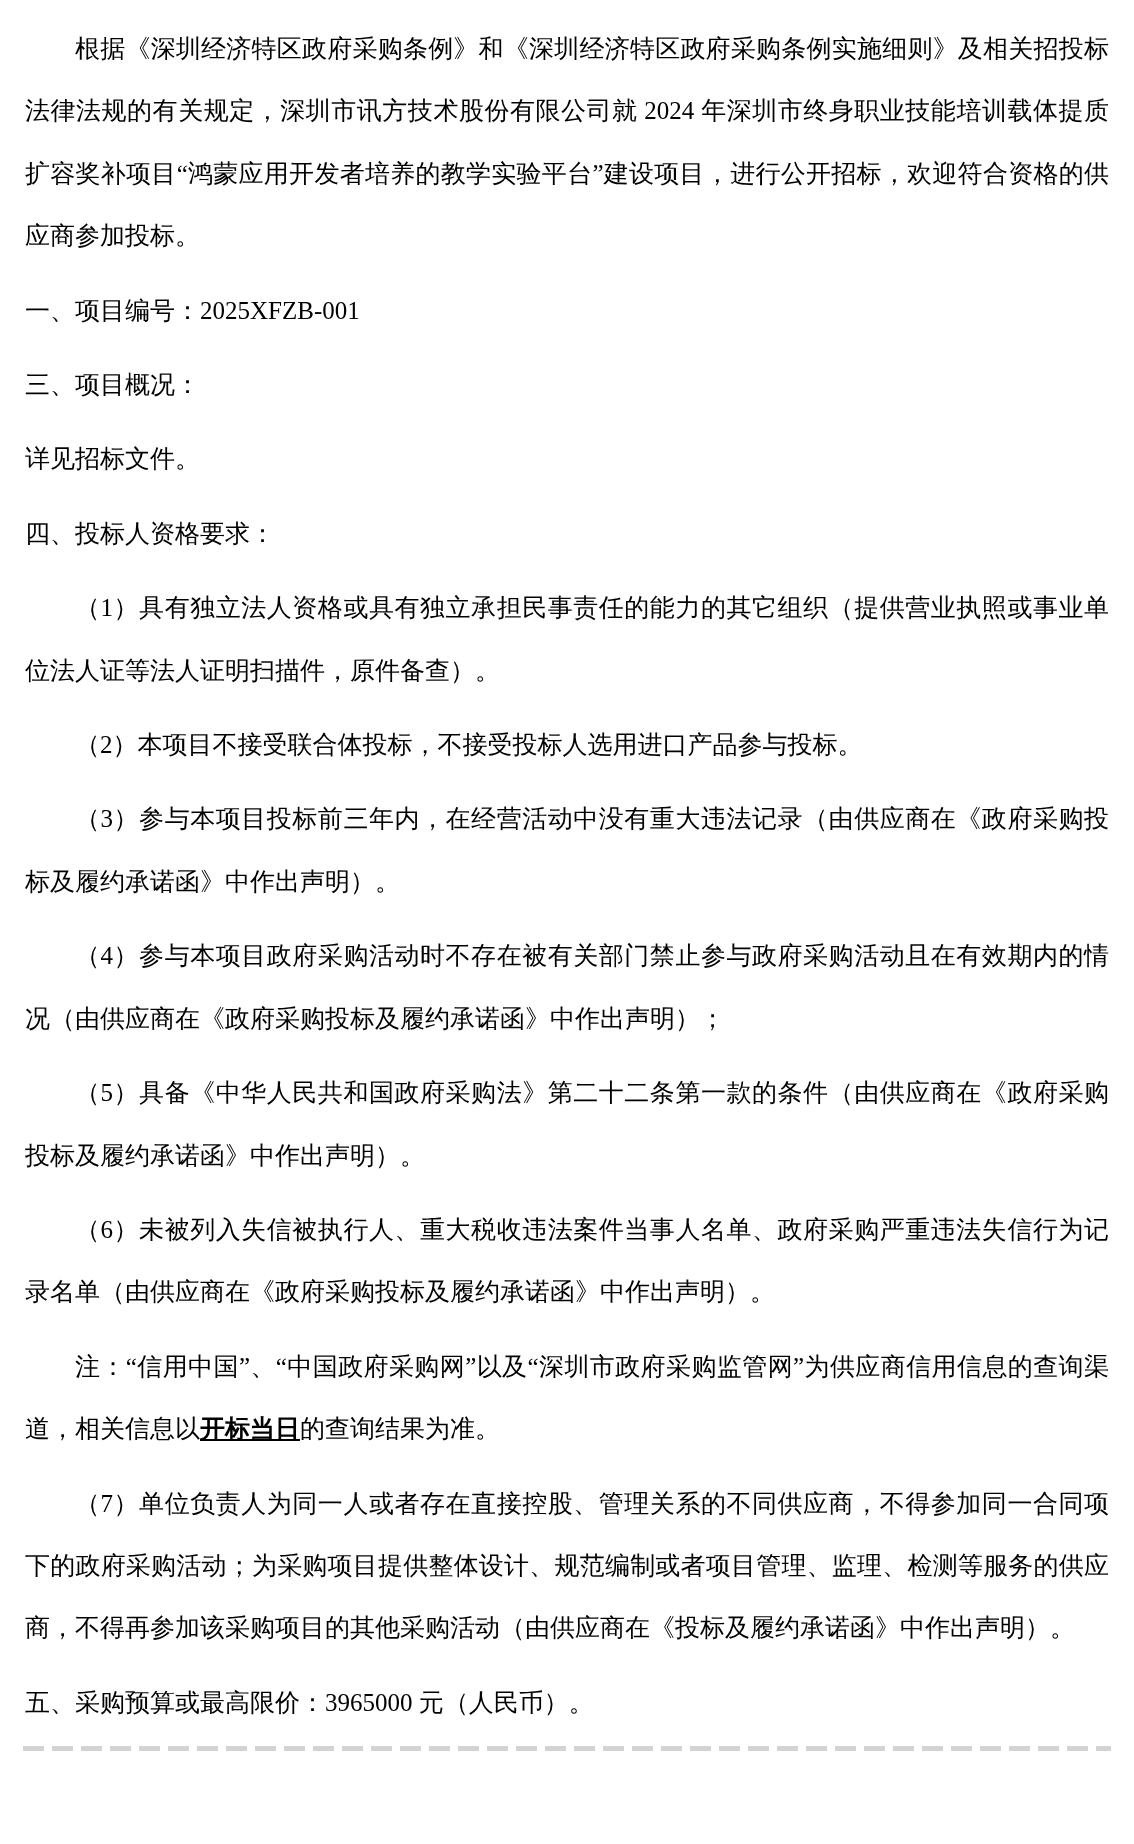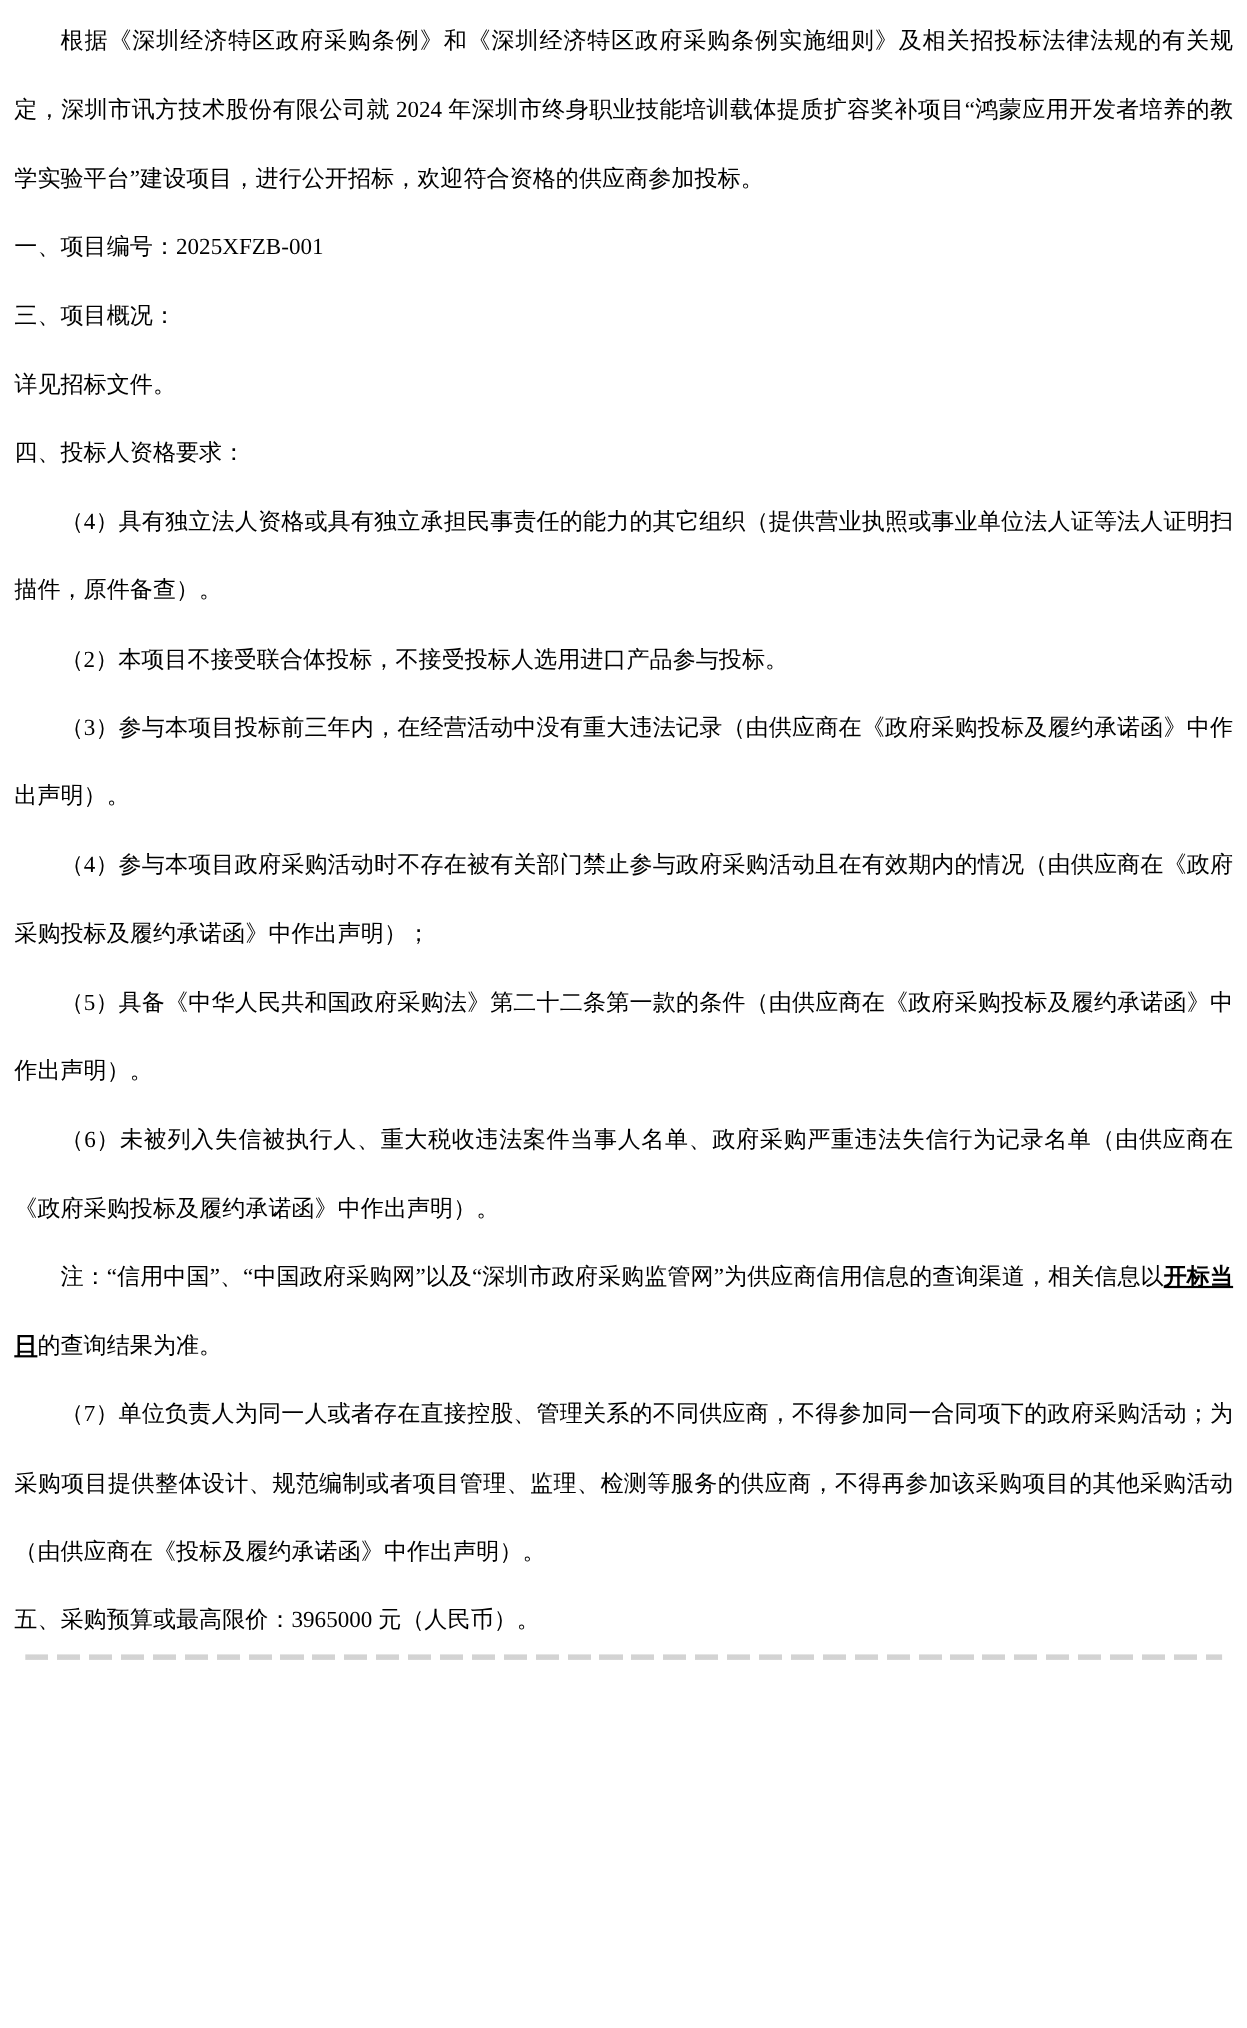--- a/index.html
+++ b/index.html
@@ -19,22 +19,22 @@
   }
   .doc-title {
     margin: 4px 0 24px 0;
     text-align: center;
     font-size: 40px;
     line-height: 54px;
     font-weight: bold;
     letter-spacing: 2px;
   }
   .para {
-    margin: 0;
-    font-size: 21px;
+    margin: 12px;
+    font-size: 25px;
     line-height: 62.4px;
     text-align: justify;
     text-justify: inter-ideograph;
     word-break: break-all;
   }
   .para.indent {
     text-indent: 2em;
   }
   .bold {
     font-weight: bold;
@@ -56,21 +56,21 @@
 <body>
 
 <div class="doc">
 
   <div>
       <p class="para indent"><span>根据《深圳经济特区政府采购条例》和《深圳经济特区政府采购条例实施细则》及相关招投标法律法规的有关规定，深圳市讯方技术股份有限公司就 2024 年深圳市终身职业技能培训载体提质扩容奖补项目“鸿蒙应用开发者培养的教学实验平台”建设项目，进行公开招标，欢迎符合资格的供应商参加投标。</span></p>
       <p class="para"><span>一、项目编号：2025XFZB-001</span></p>
       <p class="para"><span>三、项目概况：</span></p>
       <p class="para"><span>详见招标文件。</span></p>
       <p class="para"><span>四、投标人资格要求：</span></p>
-      <p class="para indent"><span>（4）具有独立法人资格或具有独立承担民事责任的能力的其它组织（提供营业执照或事业单位法人证等法人证明扫描件，原件备查）。</span></p>
+      <p class="para indent"><span>（1）具有独立法人资格或具有独立承担民事责任的能力的其它组织（提供营业执照或事业单位法人证等法人证明扫描件，原件备查）。</span></p>
       <p class="para indent"><span>（2）本项目不接受联合体投标，不接受投标人选用进口产品参与投标。</span></p>
       <p class="para indent"><span>（3）参与本项目投标前三年内，在经营活动中没有重大违法记录（由供应商在《政府采购投标及履约承诺函》中作出声明）。</span></p>
       <p class="para indent"><span>（4）参与本项目政府采购活动时不存在被有关部门禁止参与政府采购活动且在有效期内的情况（由供应商在《政府采购投标及履约承诺函》中作出声明）；</span></p>
       <p class="para indent"><span>（5）具备《中华人民共和国政府采购法》第二十二条第一款的条件（由供应商在《政府采购投标及履约承诺函》中作出声明）。</span></p>
       <p class="para indent"><span>（6）未被列入失信被执行人、重大税收违法案件当事人名单、政府采购严重违法失信行为记录名单（由供应商在《政府采购投标及履约承诺函》中作出声明）。</span></p>
       <p class="para indent"><span>注：“信用中国”、“中国政府采购网”以及“深圳市政府采购监管网”为供应商信用信息的查询渠道，相关信息以</span><span class="bold">开标当日</span><span>的查询结果为准。</span></p>
       <p class="para indent"><span>（7）单位负责人为同一人或者存在直接控股、管理关系的不同供应商，不得参加同一合同项下的政府采购活动；为采购项目提供整体设计、规范编制或者项目管理、监理、检测等服务的供应商，不得再参加该采购项目的其他采购活动（由供应商在《投标及履约承诺函》中作出声明）。</span></p>
       <p class="para"><span>五、采购预算或最高限价：3965000 元（人民币）。</span></p>
     </div>
 

